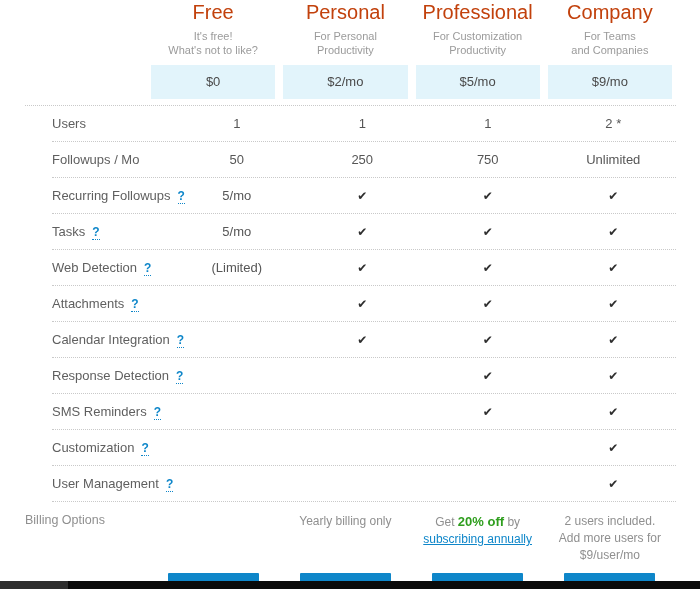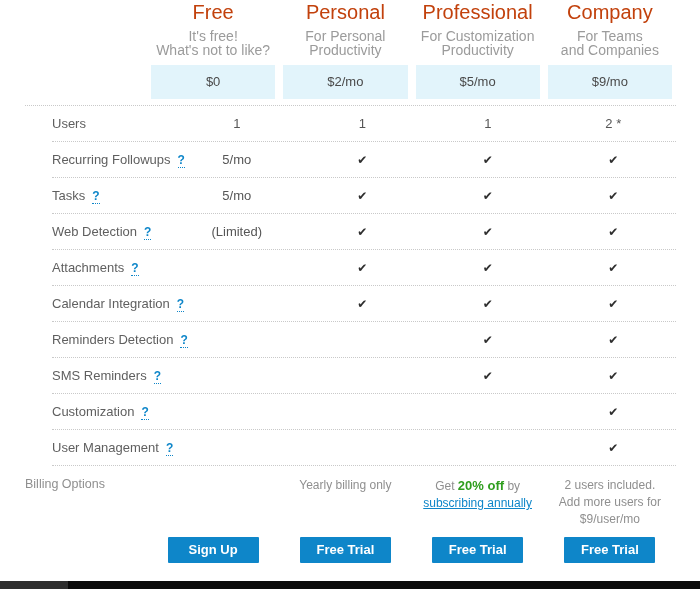--- a/index.html
+++ b/index.html
@@ -5,21 +5,21 @@
   * { margin:0; padding:0; box-sizing:border-box; }
   html,body { width:700px; height:589px; background:#fff; overflow:hidden;
               font-family:"Liberation Sans", sans-serif; position:relative; }
 
   .table-wrap { padding:2px 24px 0 25px; }
   .grid { display:grid; grid-template-columns:122px 1fr 1fr 1fr 1fr; }
 
   
   .plan-header { text-align:center; padding-top:0; }
   .plan-title { font-size:20px; color:#c2410c; font-weight:400; line-height:20px;text-align:center; }
-  .plan-sub { margin-top:7px; font-size:14px; color:#9b9b9b; line-height:14px;text-align:center; }
+  .plan-sub { margin-top:7px; font-size:11px; color:#9b9b9b; line-height:14px;text-align:center; }
 
   
   .price-row { margin-top:8px; }
   .price-cell { padding:0 4px; }
   .price-box { background:var(--price-bg,#e2f4fb); height:34px; line-height:34px;
                text-align:center; font-size:13px; color:#4a4a4a; }
 
   
   .rows { margin-top:6px; border-top:1px dotted #c9c9c9; }
   .feature-row { height:36px; align-items:center; border-bottom:1px dotted #c9c9c9;margin-left:27px; }
@@ -104,20 +104,27 @@
   <div class="rows">
 
     <div class="grid feature-row">
       <div class="row-label"><span>Users</span></div>
       <div class="cell">1</div>
       <div class="cell">1</div>
       <div class="cell">1</div>
       <div class="cell">2 *</div>
     </div>
 
+    <div class="grid feature-row">
+      <div class="row-label"><span>Followups / Mo</span></div>
+      <div class="cell">50</div>
+      <div class="cell">250</div>
+      <div class="cell">750</div>
+      <div class="cell">Unlimited</div>
+    </div>
 
     <div class="grid feature-row">
       <div class="row-label"><span>Recurring Followups</span><span class="help">?</span></div>
       <div class="cell">5/mo</div>
       <div class="cell check">✔</div>
       <div class="cell check">✔</div>
       <div class="cell check">✔</div>
     </div>
 
     <div class="grid feature-row">
@@ -146,21 +153,21 @@
 
     <div class="grid feature-row">
       <div class="row-label"><span>Calendar Integration</span><span class="help">?</span></div>
       <div class="cell"></div>
       <div class="cell check">✔</div>
       <div class="cell check">✔</div>
       <div class="cell check">✔</div>
     </div>
 
     <div class="grid feature-row">
-      <div class="row-label"><span>Reminders Detection</span><span class="help">?</span></div>
+      <div class="row-label"><span>Response Detection</span><span class="help">?</span></div>
       <div class="cell"></div>
       <div class="cell"></div>
       <div class="cell check">✔</div>
       <div class="cell check">✔</div>
     </div>
 
     <div class="grid feature-row">
       <div class="row-label"><span>SMS Reminders</span><span class="help">?</span></div>
       <div class="cell"></div>
       <div class="cell"></div>

